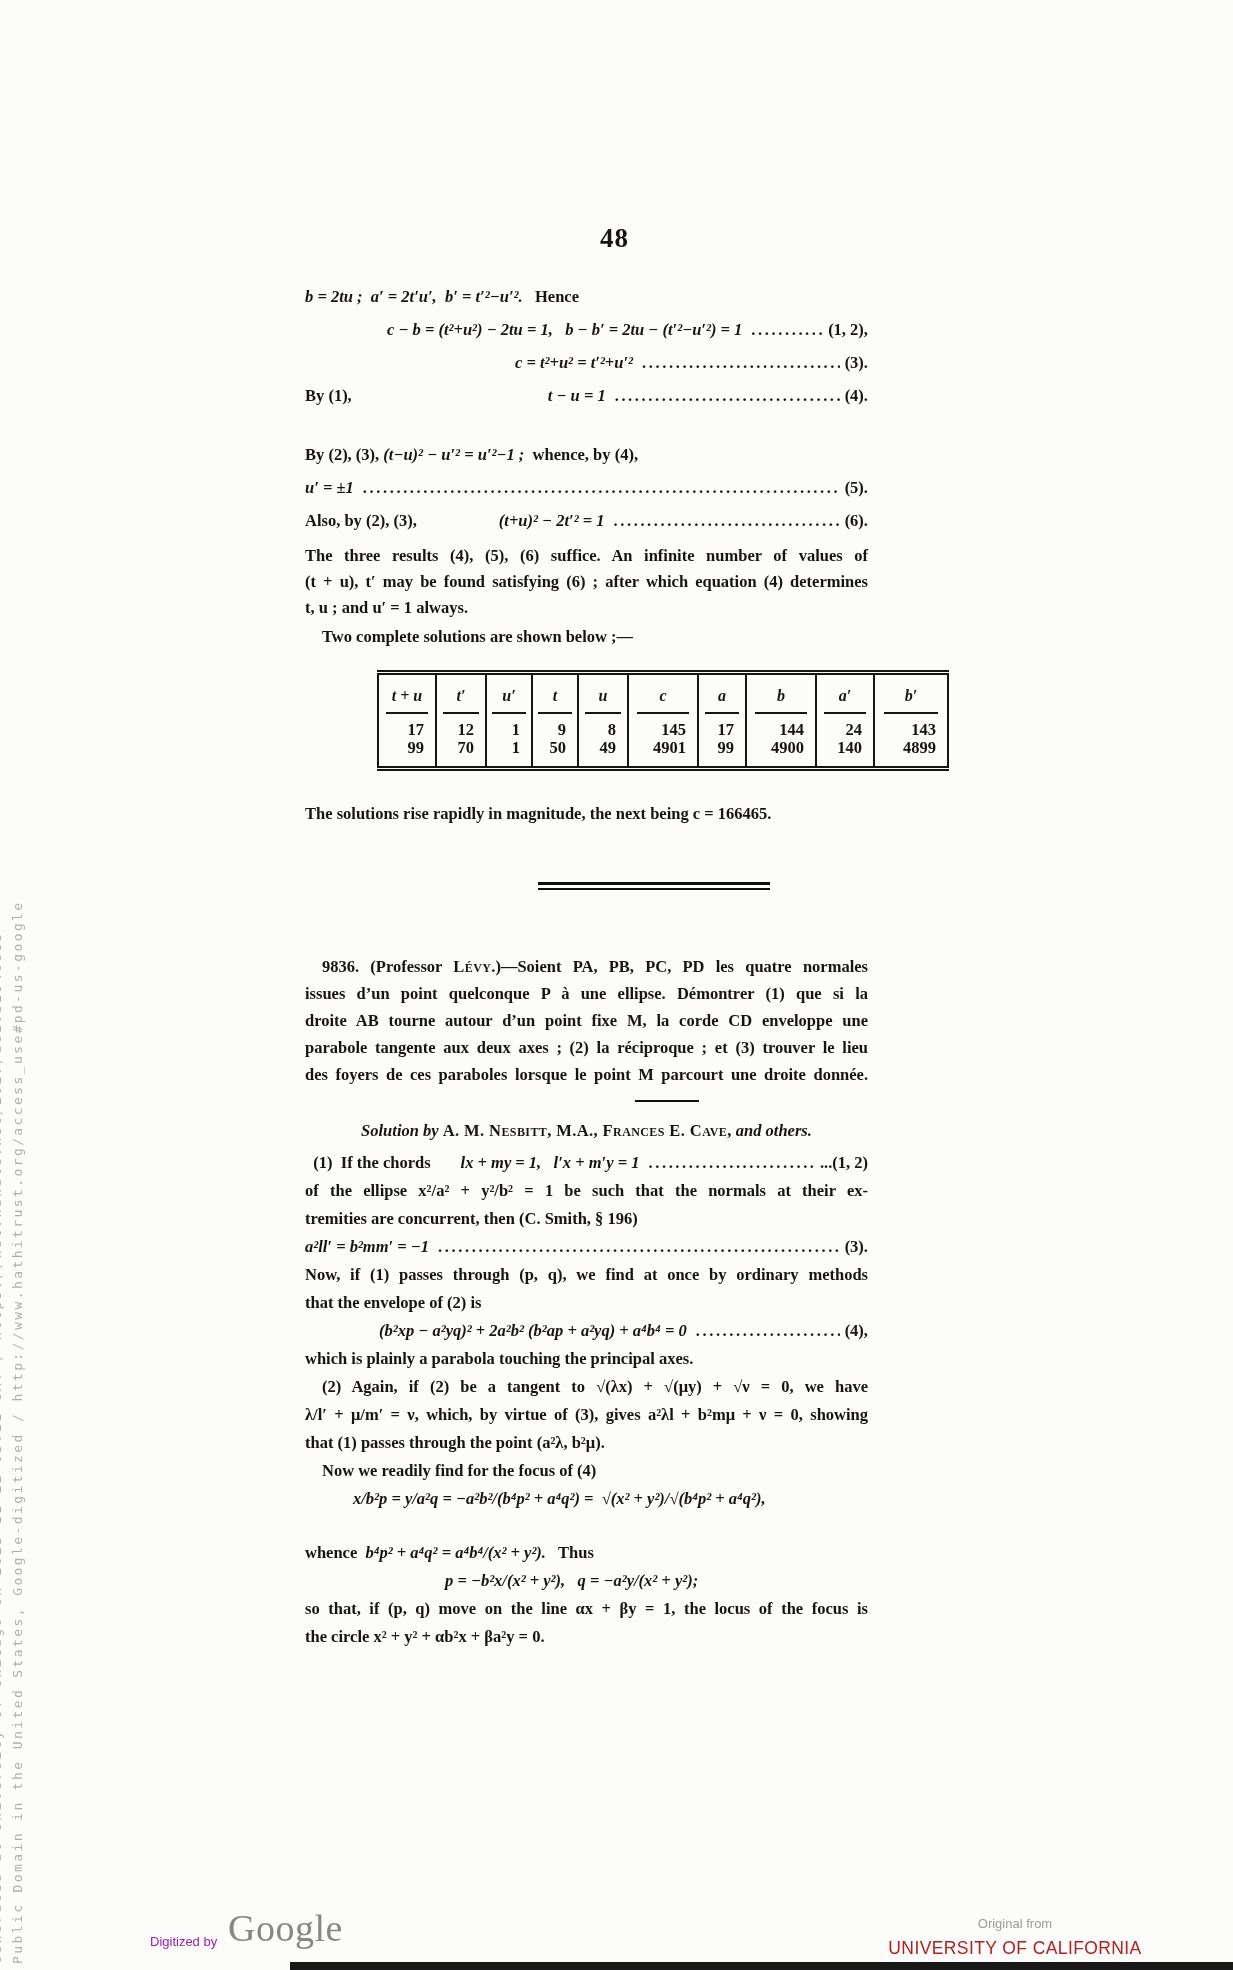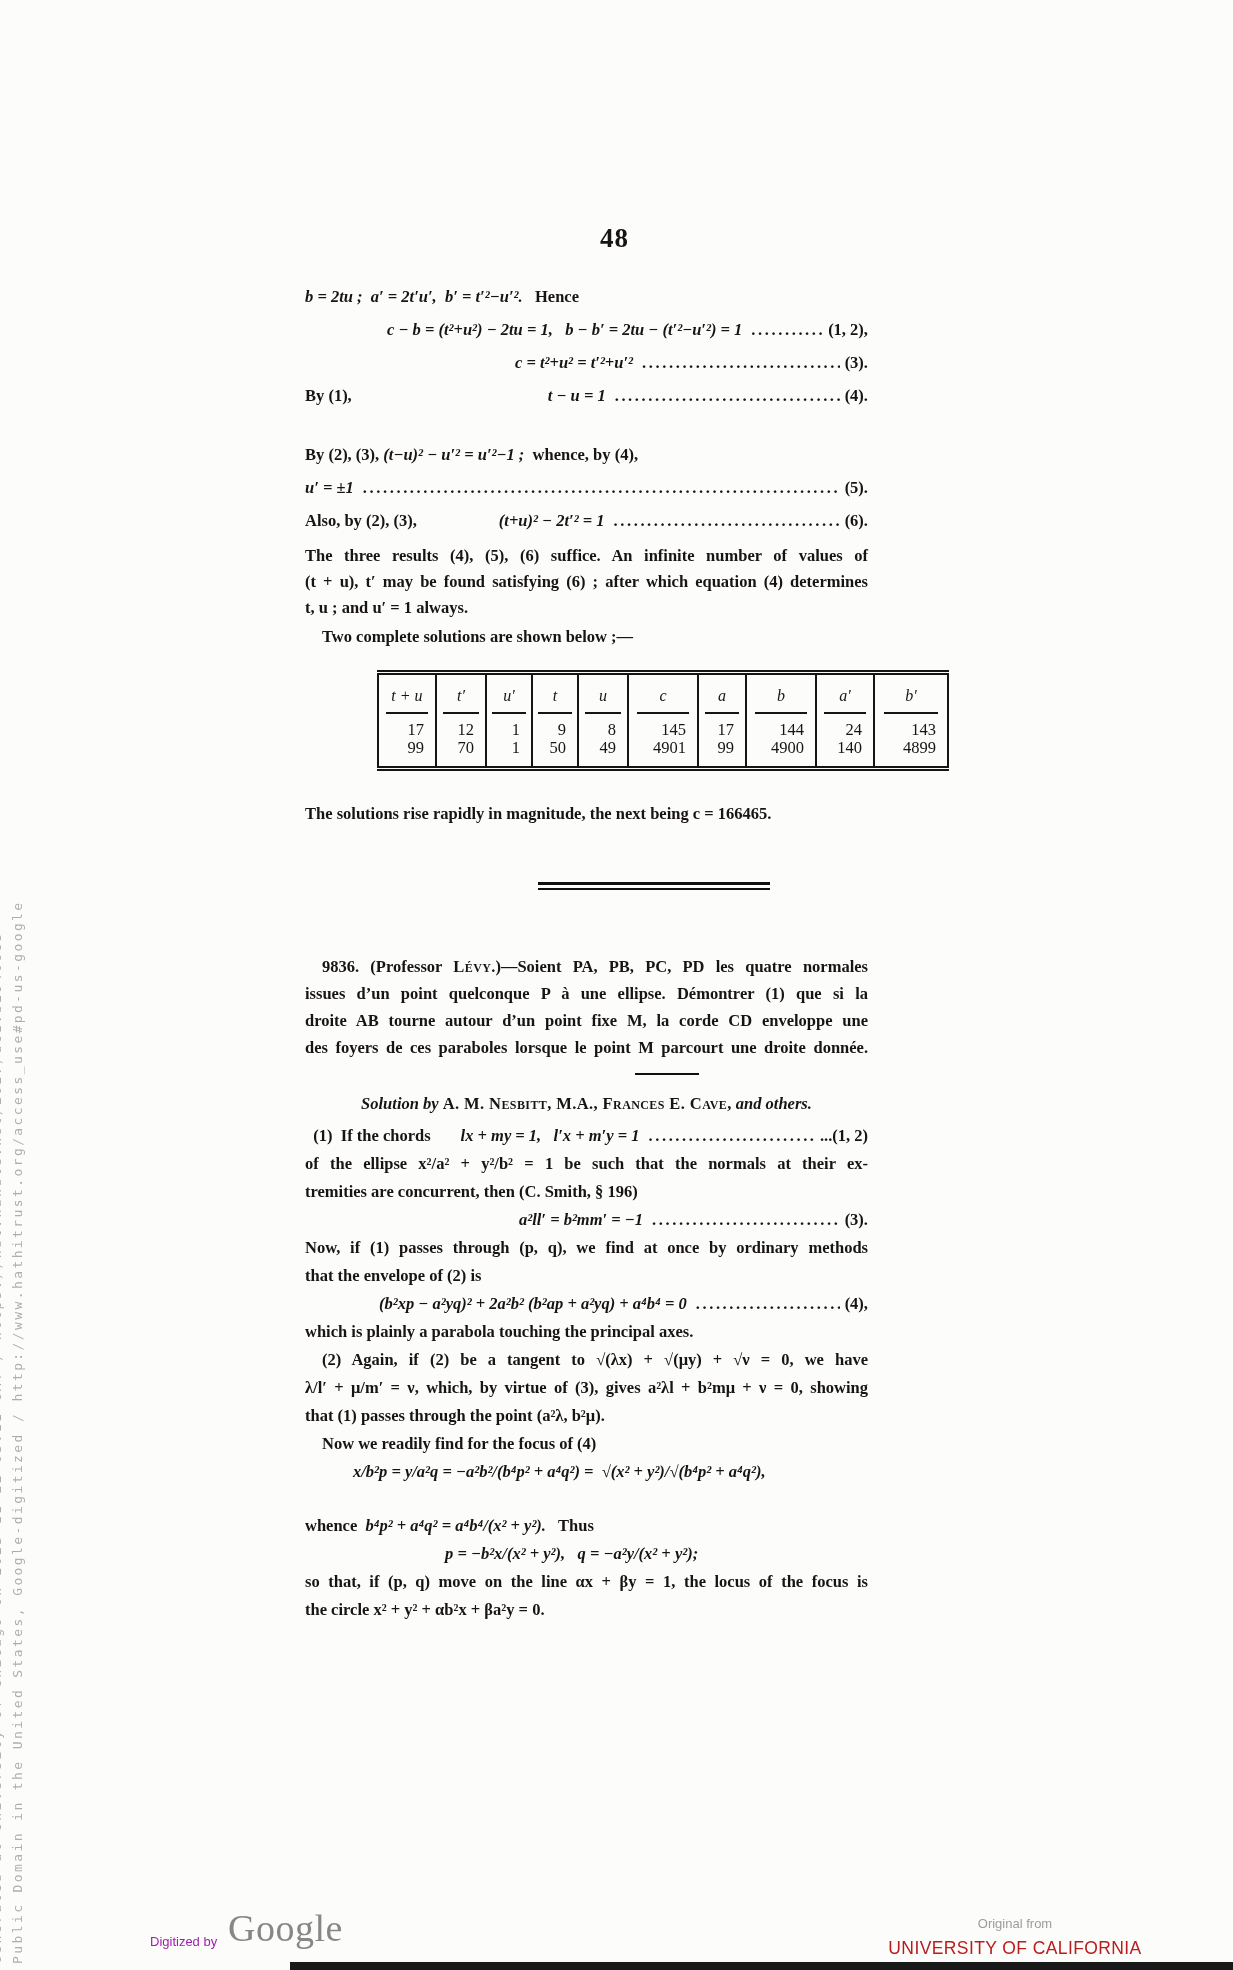--- a/index.html
+++ b/index.html
@@ -26,21 +26,21 @@
   .eqnum{font-style:normal;}
   .leader{flex:1 1 auto;overflow:hidden;white-space:nowrap;letter-spacing:2.6px;margin:0 5px 0 9px;}
   .leader::before{content:"......................................................................................................................";}
   .para1{margin-top:6px;}
   .para1 .line{line-height:26px;}
   .twocomplete{margin-top:3px;line-height:26px;}
   
   table.soltable{border-collapse:collapse;table-layout:fixed;width:570px;margin:20px 0 0 72px;
        border-left:2px solid #151515;border-right:2px solid #151515;
        border-top:5px double #151515;border-bottom:5px double #151515;}
-  table.soltable th,table.soltable td{border-left:2px solid #151515;font-weight:normal;padding:0;}
+  table.soltable th,table.soltable td{border-left:2px solid #151515;font-weight:bold;padding:0;}
   table.soltable th:first-child,table.soltable td:first-child{border-left:none;}
   table.soltable th{padding-top:12px;font-size:16px;vertical-align:top;}
   .hd{display:block;width:76%;margin:0 auto;padding-bottom:7px;border-bottom:2px solid #151515;
       font-style:italic;text-align:center;}
   table.soltable td{text-align:right;padding-right:11px;font-size:16.5px;line-height:18px;}
   tr.r1 td{padding-top:7px;}
   tr.r2 td{padding-bottom:9px;}
   .closing{margin-top:30px;line-height:26px;}
   .divider-double{height:3px;width:232px;margin:55px 0 0 233px;
       border-top:3px solid #101010;border-bottom:2px solid #101010;}
@@ -161,32 +161,33 @@
     </table>
 
   <div class="closing">The solutions rise rapidly in magnitude, the next being c = 166465.</div>
 
   <div class="divider-double"></div>
 
   <div class="problem">
     <div class="line jl ind"><span>9836.</span><span>  (Professor </span><span class="sc">Lévy</span><span>.)—Soient PA, PB, PC, PD les quatre normales</span></div>
     <div class="line jl">issues d’un point quelconque P à une ellipse.   Démontrer (1) que si la</div>
     <div class="line jl">droite AB tourne autour d’un point fixe M, la corde  CD  enveloppe une</div>
+    <div class="line jl">parabole tangente aux deux axes ;  (2)  la réciproque ;  et (3) trouver le lieu</div>
     <div class="line jl">des foyers de ces paraboles lorsque le point M parcourt une droite donnée.</div>
   </div>
 
   <div class="divider-short"></div>
 
   <div class="solby"><span class="it">Solution by </span><span class="sc">A. M. Nesbitt, M.A., Frances E. Cave,</span><span class="it"> and others.</span></div>
 
   <div class="solblock">
     <div class="eqrow"><span class="roman">  (1)  If the chords</span><span class="eq" style="margin-left:30px">lx + my = 1,   l′x + m′y = 1</span><span class="leader"></span><span class="eqnum">...(1, 2)</span></div>
     <div class="line jl">of the ellipse  x²/a² + y²/b² = 1  be such that the normals at their ex-</div>
     <div class="line">tremities are concurrent, then (C. Smith, § 196)</div>
-    <div class="eqrow"><span class="eq" style="margin-left:214px">a²ll′ = b²mm′ = −1</span><span class="leader"></span><span class="eqnum">(3).</span></div>
+    <div class="eqrow"><span class="eq" style="">a²ll′ = b²mm′ = −1</span><span class="leader"></span><span class="eqnum">(3).</span></div>
     <div class="line jl">Now, if (1) passes through (p, q),  we find at once by ordinary methods</div>
     <div class="line">that the envelope of (2) is</div>
     <div class="eqrow"><span class="eq" style="margin-left:74px">(b²xp − a²yq)² + 2a²b² (b²ap + a²yq) + a⁴b⁴ = 0</span><span class="leader"></span><span class="eqnum">(4),</span></div>
     <div class="line">which is plainly a parabola touching the principal axes.</div>
     <div class="line jl ind">(2)  Again, if (2) be a tangent to  √(λx) + √(μy) + √ν = 0,  we have</div>
     <div class="line jl">λ/l′ + μ/m′ = ν, which, by virtue of (3), gives  a²λl + b²mμ + ν = 0,  showing</div>
     <div class="line">that (1) passes through the point (a²λ, b²μ).</div>
     <div class="line ind">Now we readily find for the focus of (4)</div>
     <div class="eqrow"><span class="eq" style="margin-left:48px">x/b²p = y/a²q = −a²b²/(b⁴p² + a⁴q²) =  √(x² + y²)/√(b⁴p² + a⁴q²),</span></div>
     <div class="line pre"><span class="roman">whence  </span><span class="eq">b⁴p² + a⁴q² = a⁴b⁴/(x² + y²).</span><span class="roman">   Thus</span></div>

